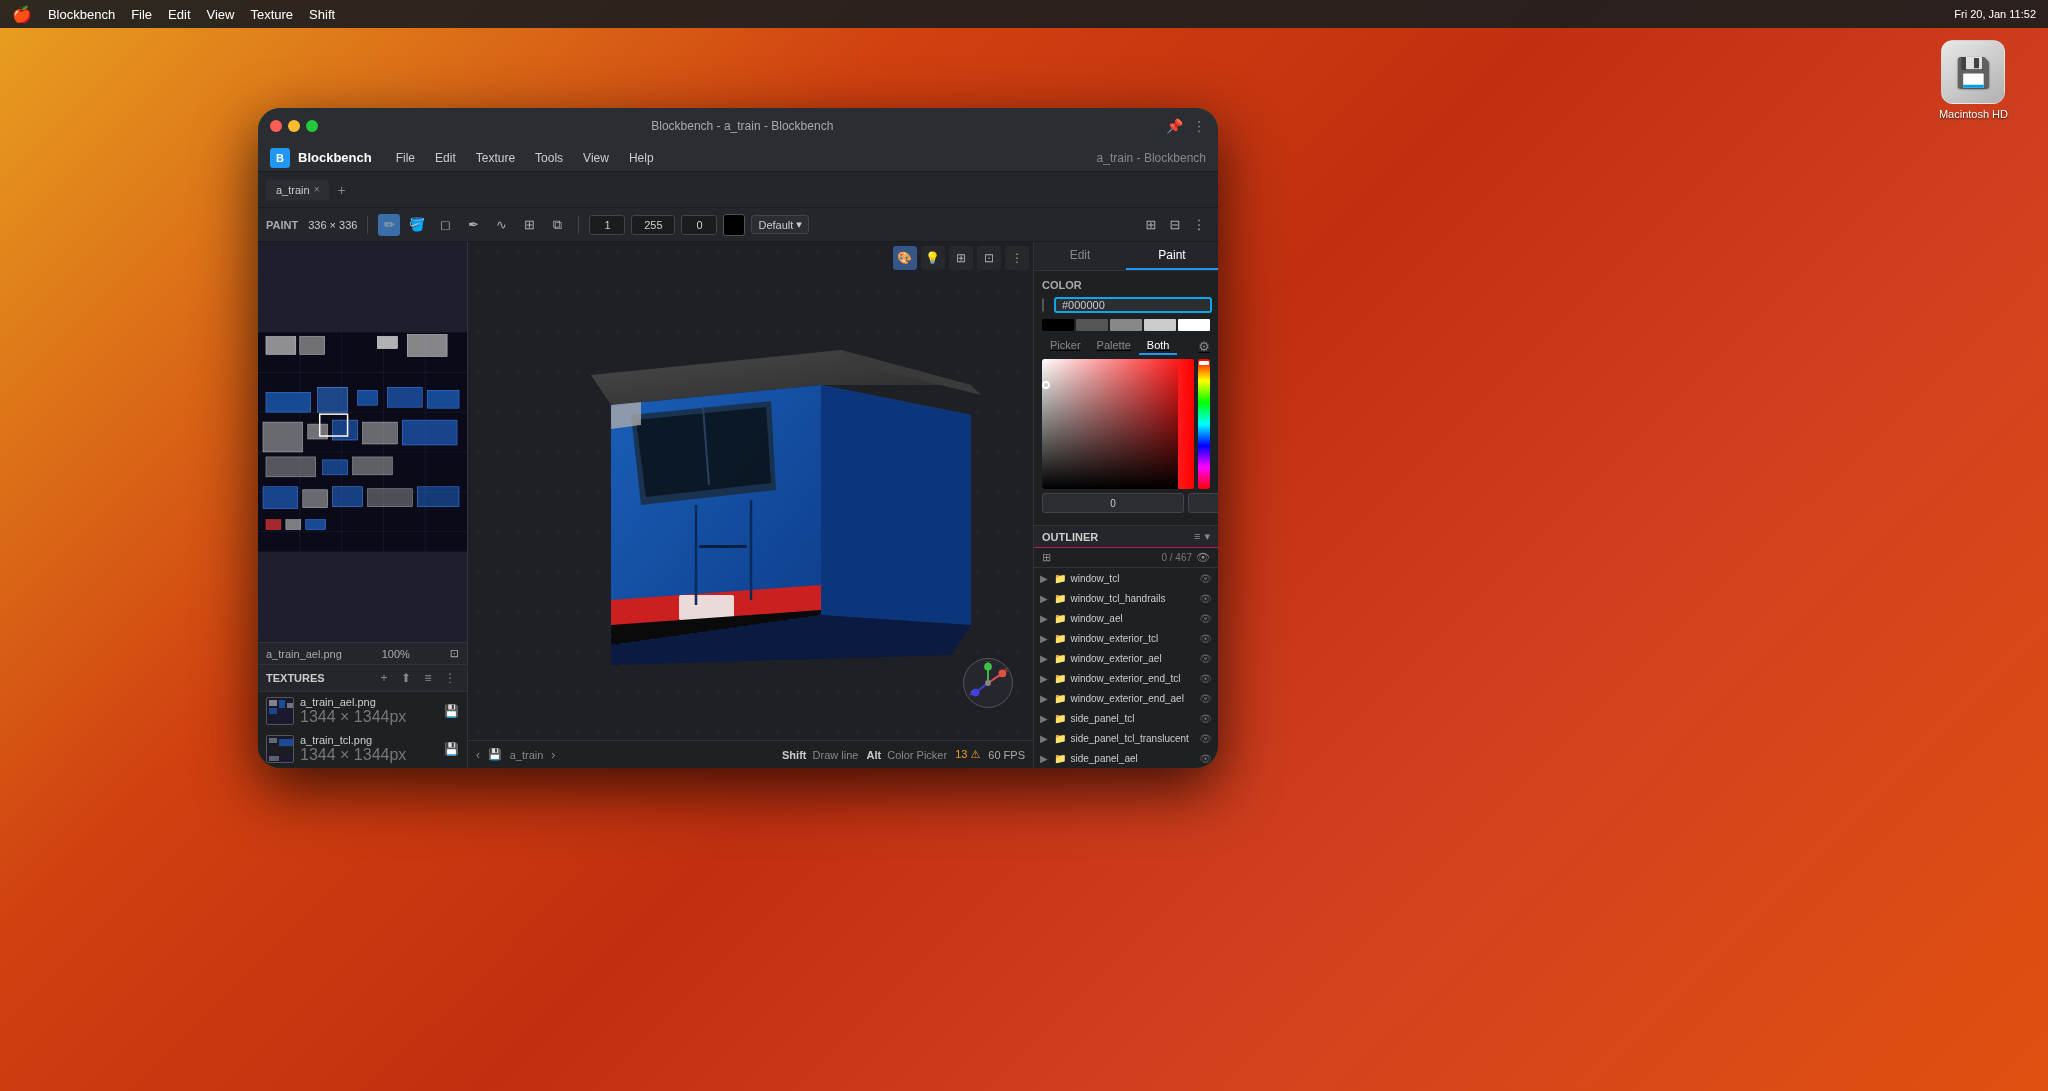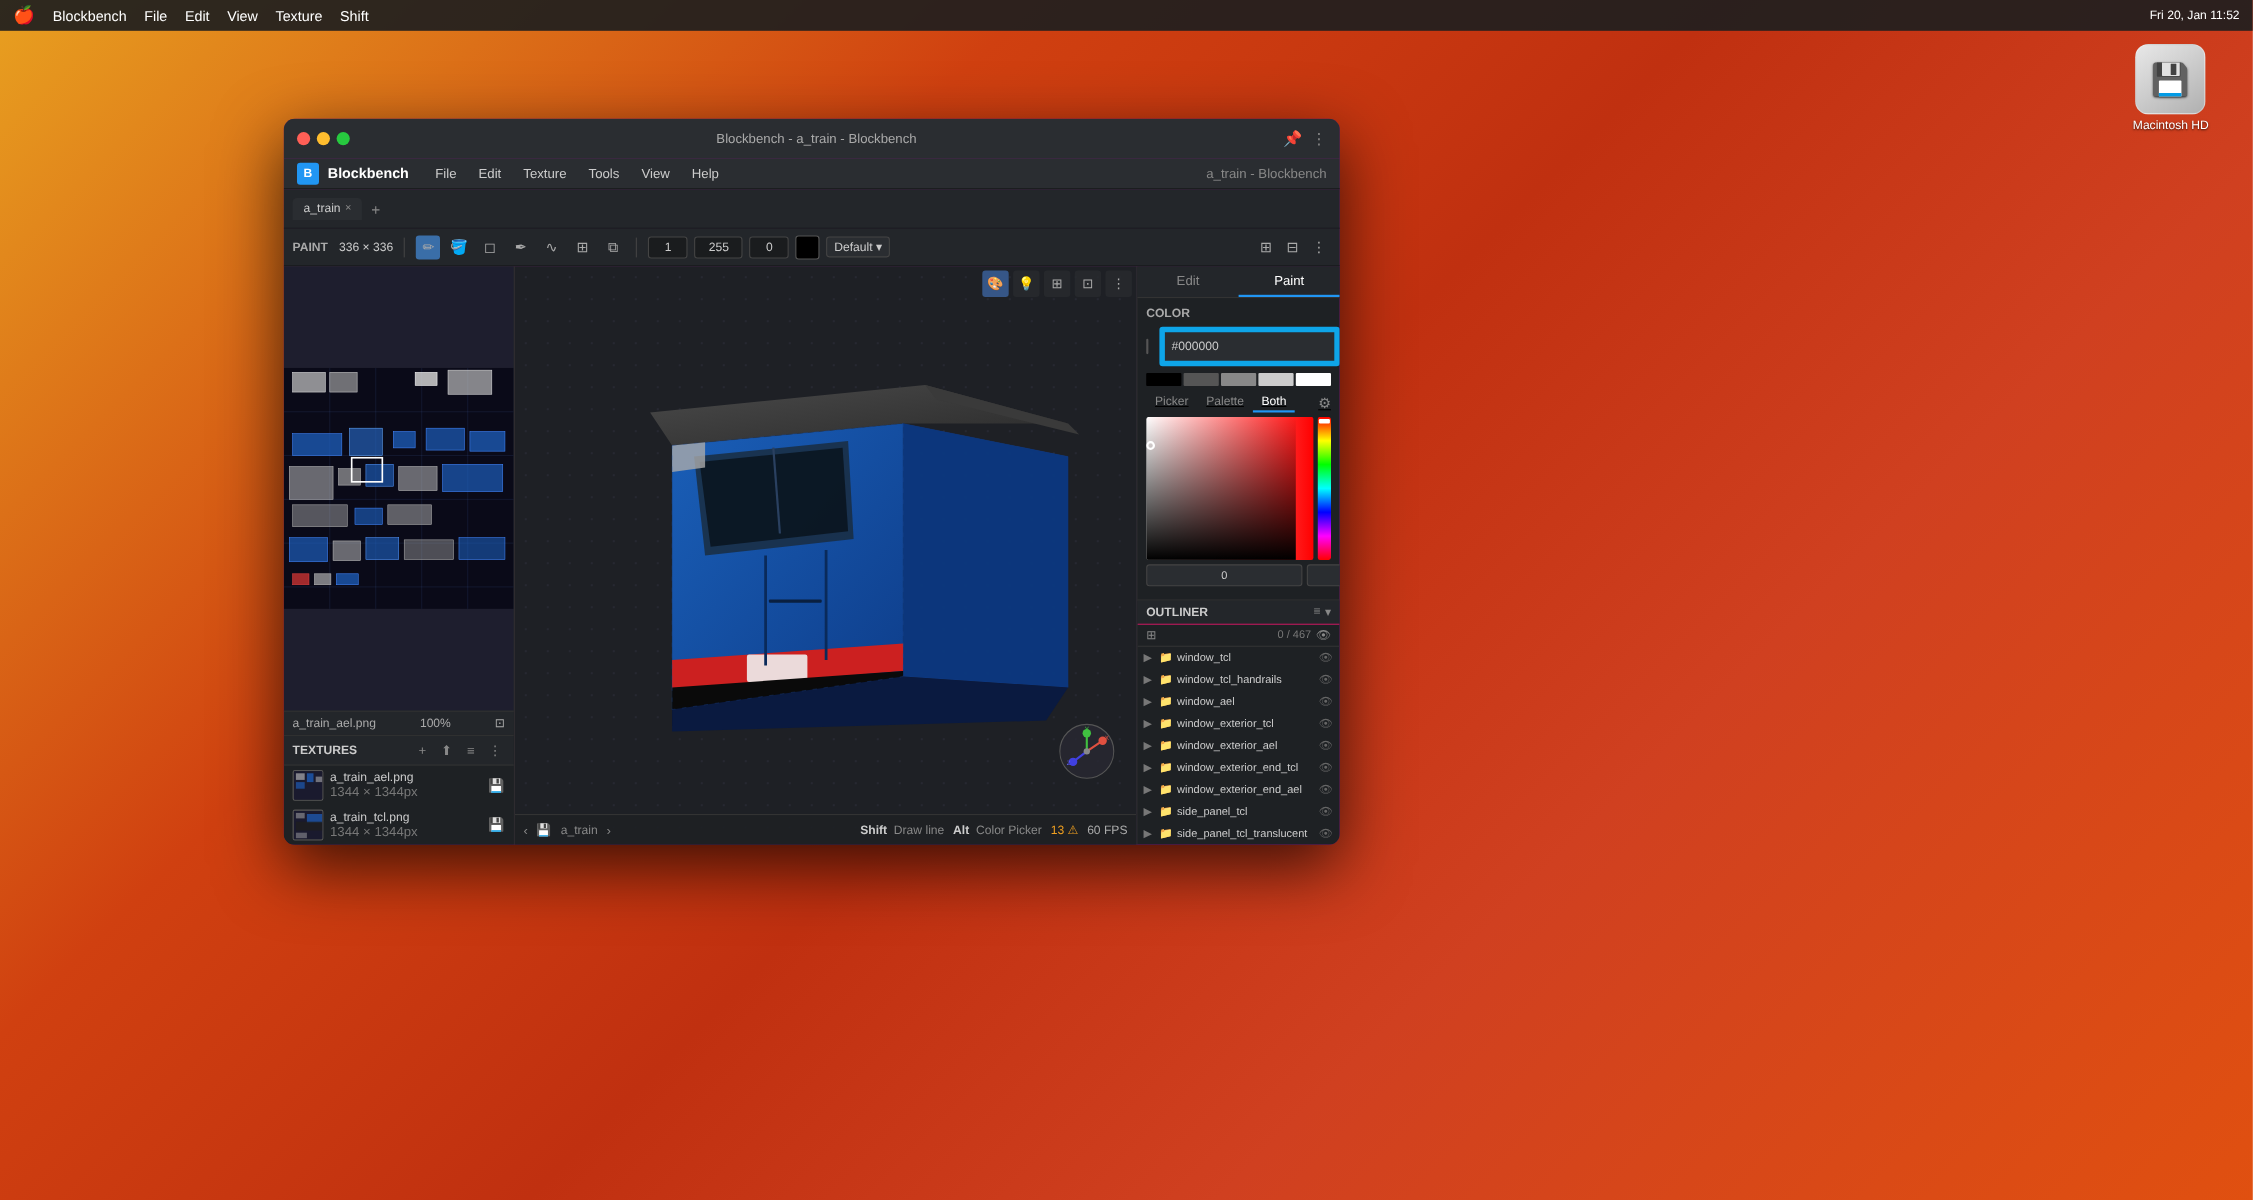--- a/index.html
+++ b/index.html
@@ -72,22 +72,22 @@
       left: 280px;
     }
 
     
     .app-window {
       position: absolute;
       top: 108px;
       left: 258px;
       width: 960px;
       height: 660px;
-      background: #701a75;
-      border-radius: 10px;
+      background: #15803d;
+      border-radius: 22px;
       box-shadow: 0 20px 60px rgba(0,0,0,0.7);
       display: flex;
       flex-direction: column;
       overflow: hidden;
     }
 
     
     .window-titlebar {
       height: 36px;
       background: #2a2d31;
@@ -335,21 +335,21 @@
     .texture-thumb {
       width: 28px; height: 28px;
       background: #333;
       border: 1px solid #555;
       border-radius: 2px;
       overflow: hidden;
       flex-shrink: 0;
     }
     .texture-info { flex: 1; }
     .texture-name { font-size: 11px; color: #ccc; }
-    .texture-size { font-size: 12px; color: #777; }
+    .texture-size { font-size: 16px; color: #777; }
     .texture-save-btn {
       color: #888;
       font-size: 12px;
       cursor: pointer;
     }
 
     
     .viewport {
       flex: 1;
       background: #23262a;
@@ -471,27 +471,27 @@
       margin-bottom: 6px;
     }
     .color-hex-row {
       display: flex;
       align-items: center;
       gap: 6px;
       margin-bottom: 6px;
     }
     .color-hex-input {
       background: #2a2d31;
-      border: 5px solid #0ea5e9;
+      border: 2px solid #0ea5e9;
       color: #ccc;
       font-size: 11px;
       padding: 2px 6px;
       border-radius: 3px;
       flex: 1;
-      height: 36px;
+      height: 16px;
     }
     .color-preview-row {
       display: flex;
       gap: 2px;
       margin-bottom: 6px;
     }
     .color-preview-swatch {
       flex: 1;
       height: 12px;
       border-radius: 1px;

